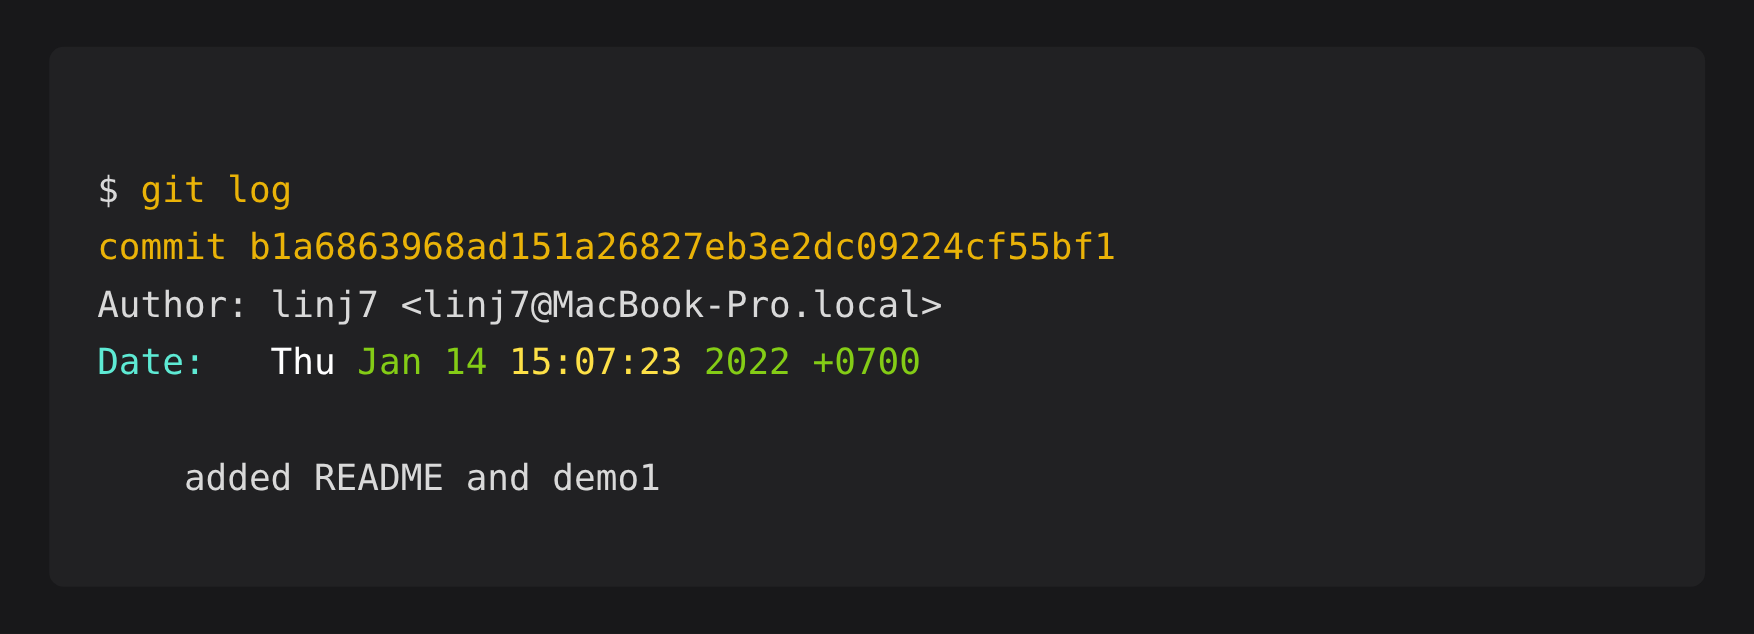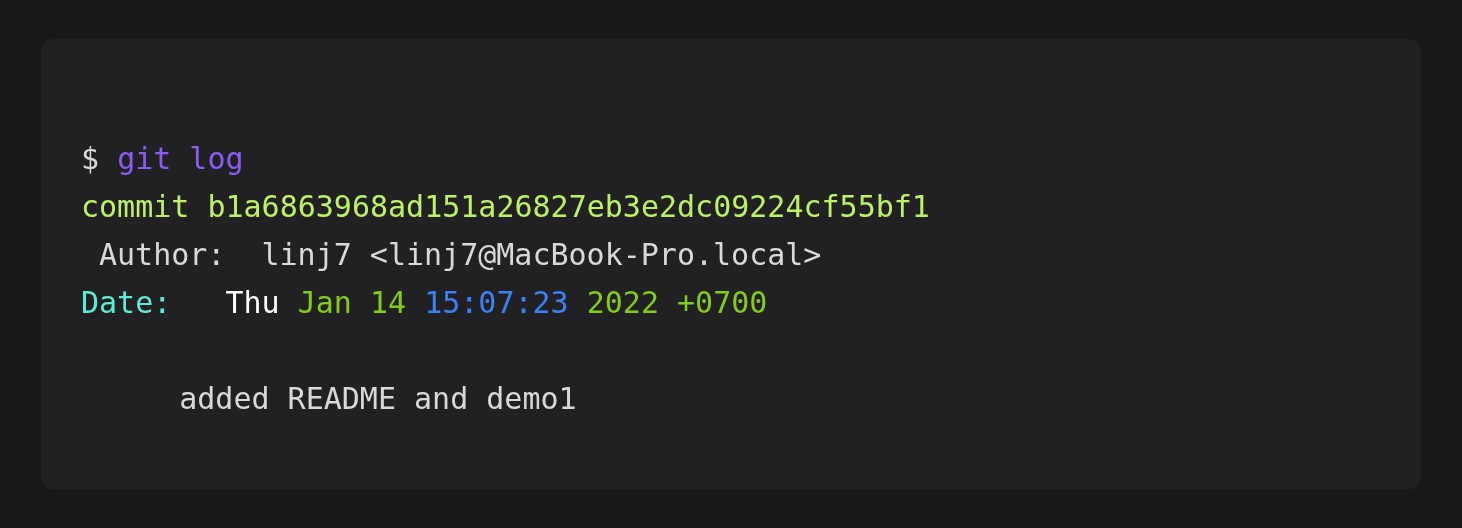--- a/index.html
+++ b/index.html
@@ -25,47 +25,45 @@
       color: #d9d9d9;
       font-size: 30px;
       line-height: 1.6;
       white-space: pre;
       overflow: hidden;
     }
     .prompt {
       color: #d9d9d9;
     }
     .cmd {
-      color: #8b5cf6;
+      color: #eab308;
     }
     .commit-line {
-      color: #bef264;
+      color: #eab308;
     }
     .author-line {
       color: #d9d9d9;
-      margin-left: 18px;
     }
     .date-label {
       color: #5eead4;
     }
     .date-weekday {
       color: #ffffff;
     }
     .date-month {
       color: #84cc16;
     }
     .num {
       color: #84cc16;
     }
     .date-time {
-      color: #3b82f6;
+      color: #fde047;
     }
     .commit-msg {
       color: #d9d9d9;
-      margin-left: 26px;
     }
   </style>
 </head>
 <body>
 
 <div class="terminal-panel">
 <span class="prompt">$ </span><span class="cmd">git log</span>
 <span class="commit-line">commit </span><span class="commit-line">b1a6863968ad151a26827eb3e2dc09224cf55bf1</span>
 <span class="author-line">Author: </span><span class="author-line">linj7 &lt;linj7@MacBook-Pro.local&gt;</span>
 <span class="date-label">Date:   </span><span class="date-weekday">Thu </span><span class="date-month">Jan </span><span class="num">14</span><span> </span><span class="date-time">15:07:23</span><span> </span><span class="num">2022</span><span> </span><span class="num">+0700</span>

